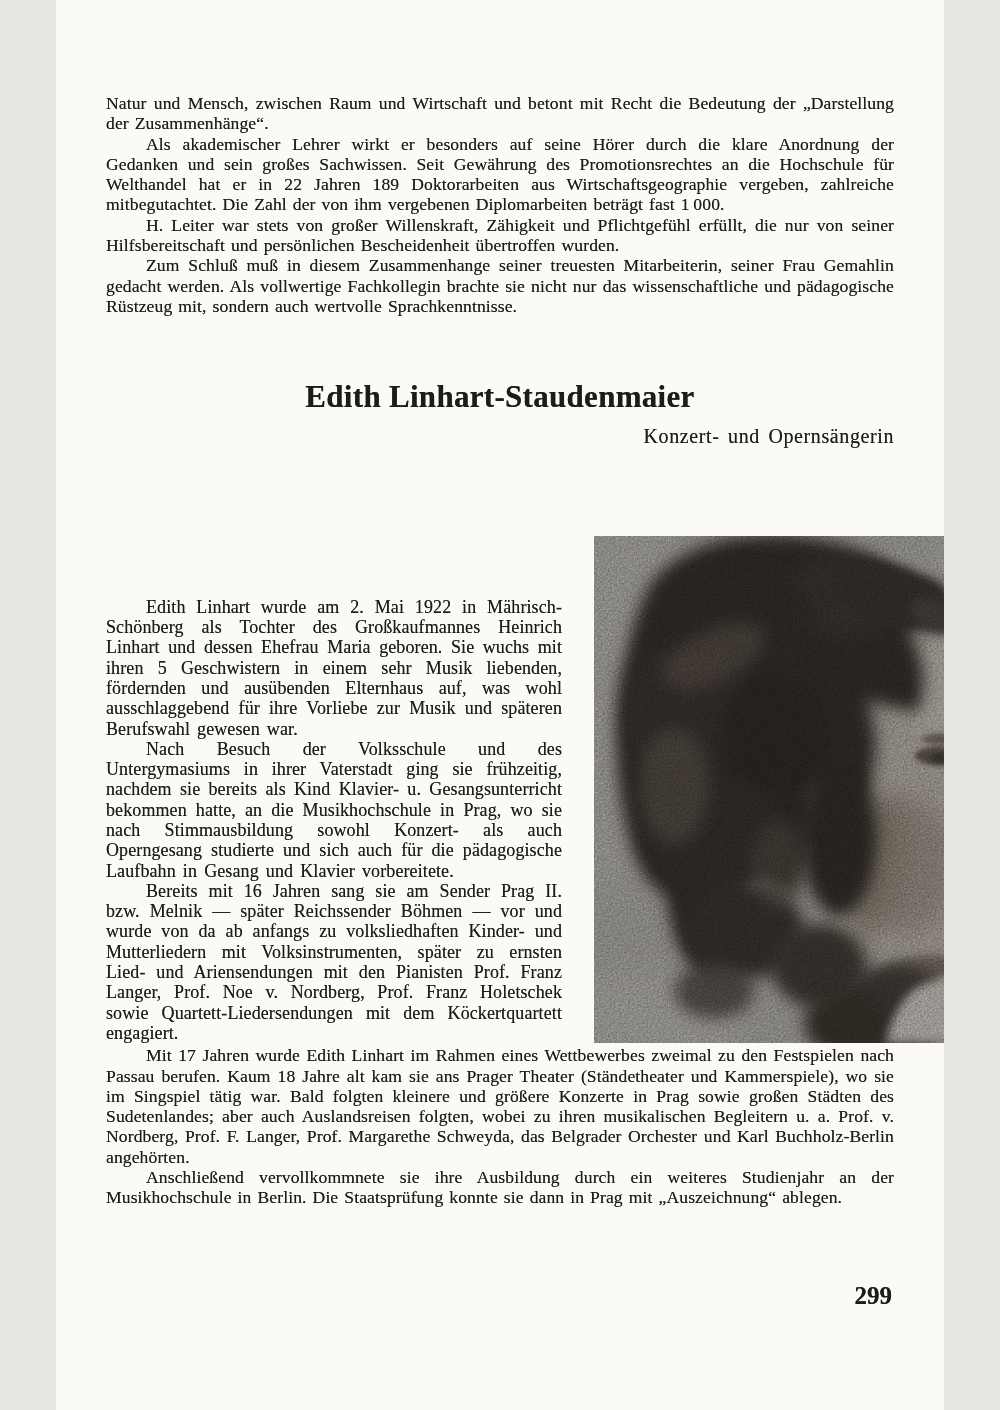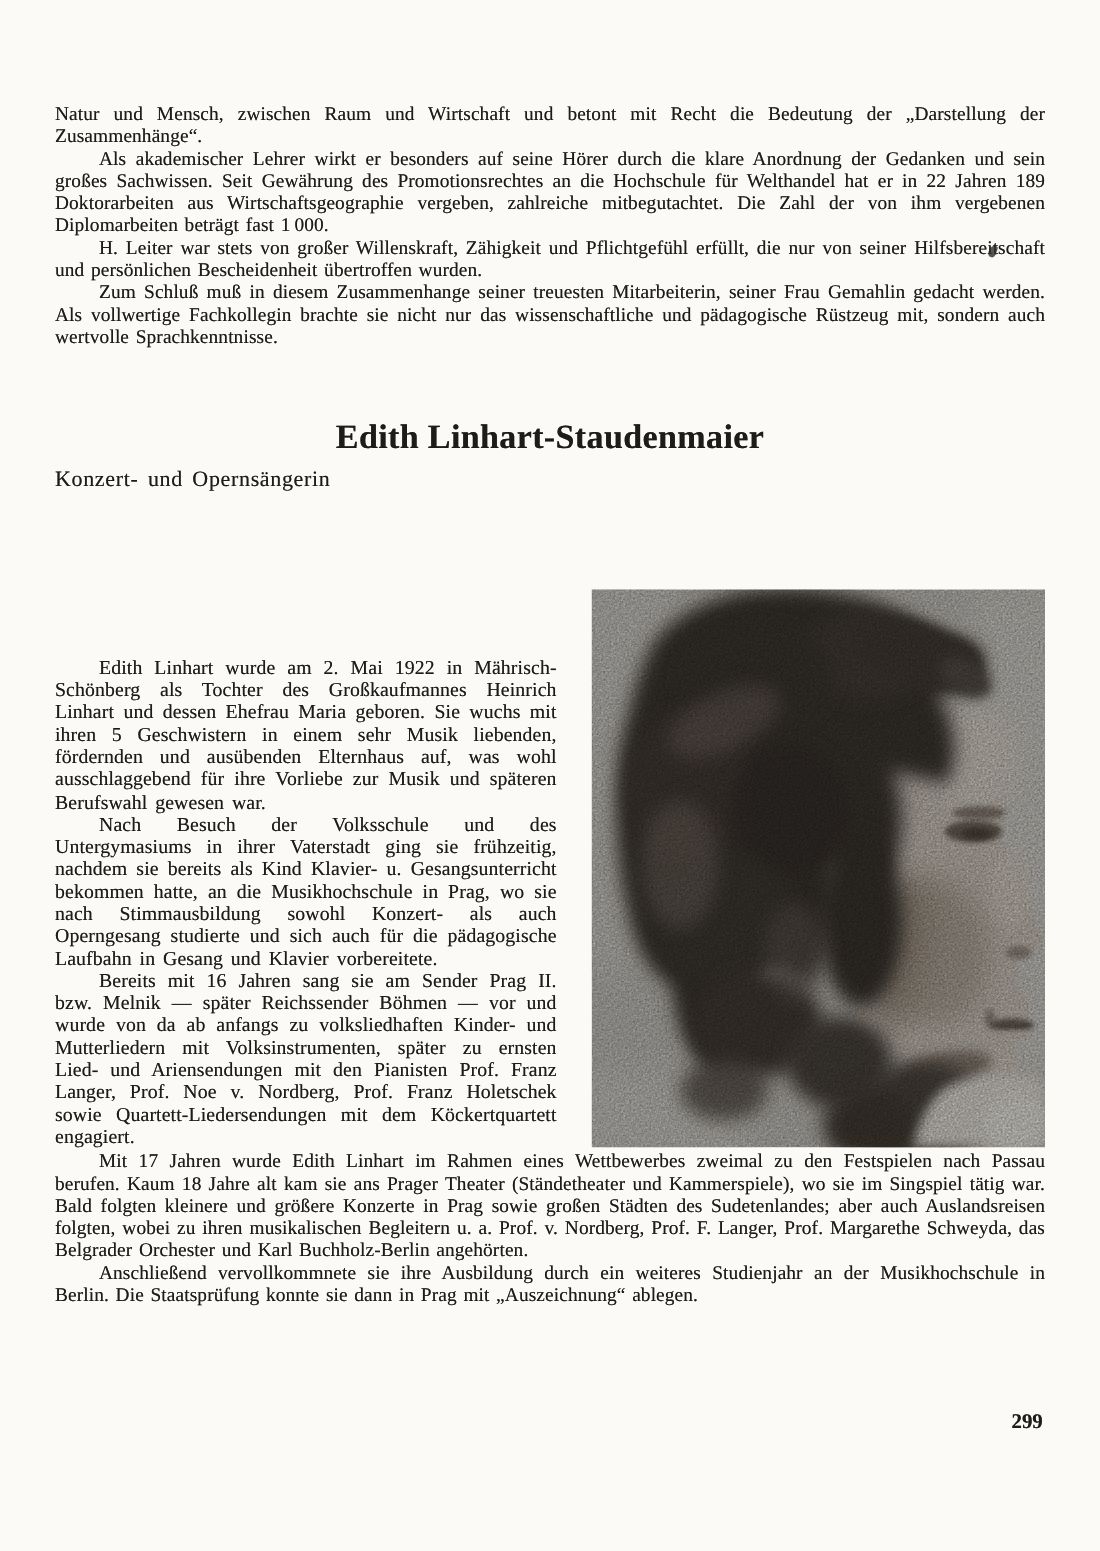--- a/index.html
+++ b/index.html
@@ -1,19 +1,19 @@
 <!DOCTYPE html>
 <html lang="de"><head>
 <meta charset="utf-8">
 <style>
   html,body { margin:0; padding:0; }
   body { background:#e9e7e2; }
   .page {
     position:relative;
-    width:1000px; height:1410px;
+    width:888px; height:1410px;
     margin:0 auto;
     background:#fbfaf6;
     box-sizing:border-box;
     padding:93px 50px 0 50px;
     font-family:"Liberation Serif","DejaVu Serif",serif;
     color:#1d1c1a;
     overflow:hidden;
   }
   .body-text p {
     margin:0;
@@ -29,21 +29,21 @@
     margin:64px 0 0 0;
     text-align:center;
     font-size:31px;
     line-height:34px;
     font-weight:700;
     letter-spacing:0.3px;
     text-shadow:0 0 0.6px rgba(25,24,22,0.7);
   }
   h2.subtitle {
     margin:10px 0 0 0;
-    text-align:left;
+    text-align:right;
     font-size:20px;
     line-height:24px;
     font-weight:400;
     letter-spacing:0.6px;
     word-spacing:3px;
     text-shadow:0 0 0.5px rgba(25,24,22,0.6);
   }
   .columns {
     display:flex;
     gap:32px;
@@ -56,21 +56,21 @@
   figure.photo {
     margin:4px 0 0 0;
     width:412px; height:507px;
     flex:0 0 412px;
     line-height:0;
   }
   .bottom { margin-top:2px; }
   .page-number {
     position:absolute;
     top:1282px; right:52px;
-    font-size:19px;
+    font-size:25px;
     font-weight:700;
     text-shadow:0 0 0.5px rgba(25,24,22,0.7);
   }
   .smudge {
     position:absolute;
     left:899px; top:223px;
     width:7px; height:11px;
     background:#2e2d2a;
     border-radius:70% 30% 50% 50%;
     transform:rotate(20deg);

